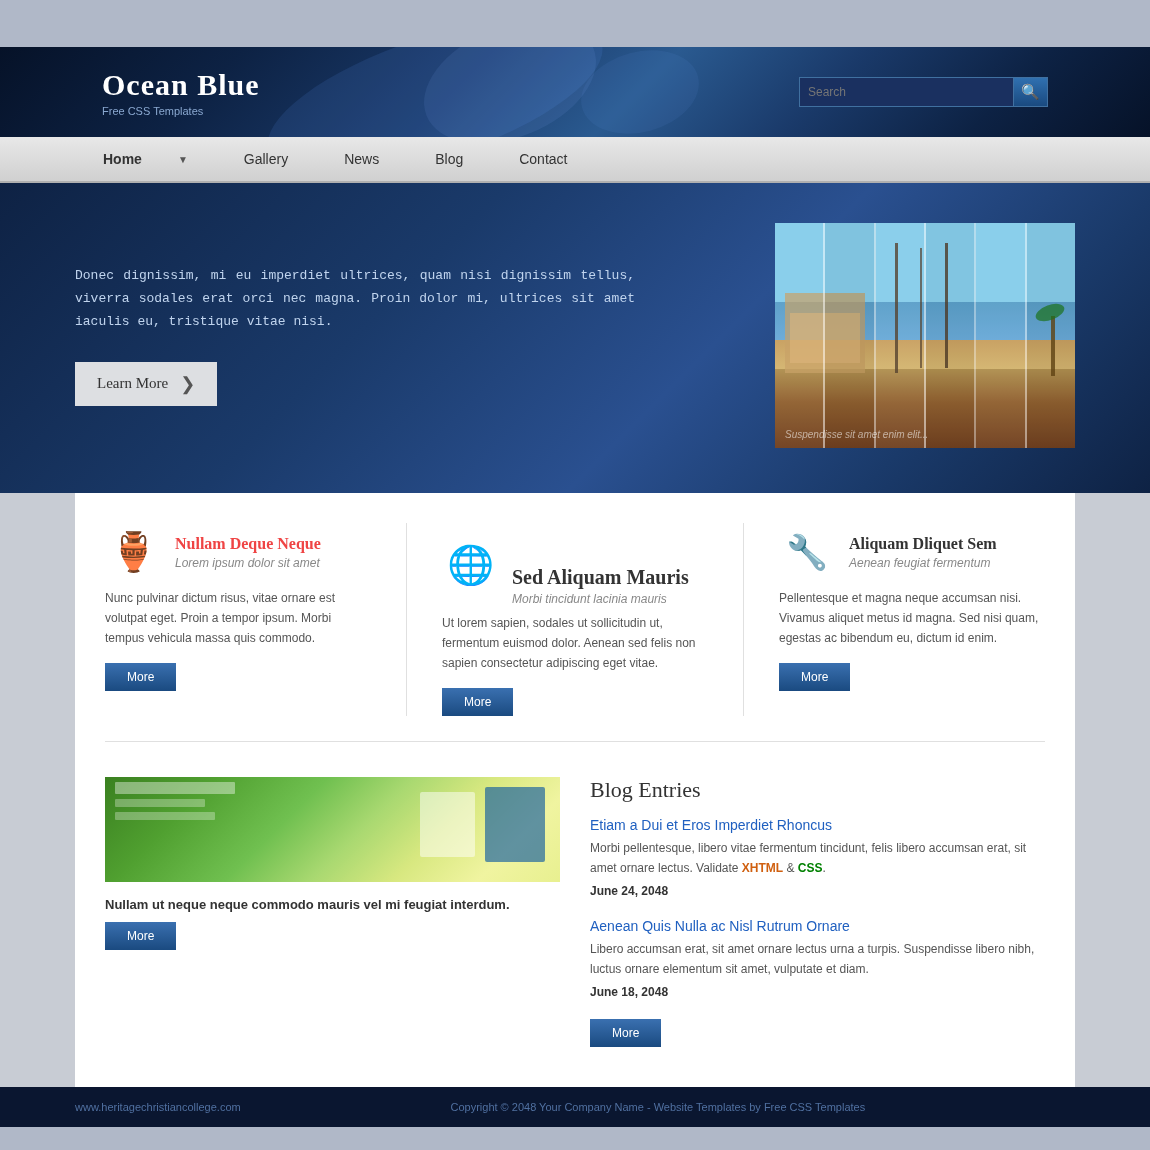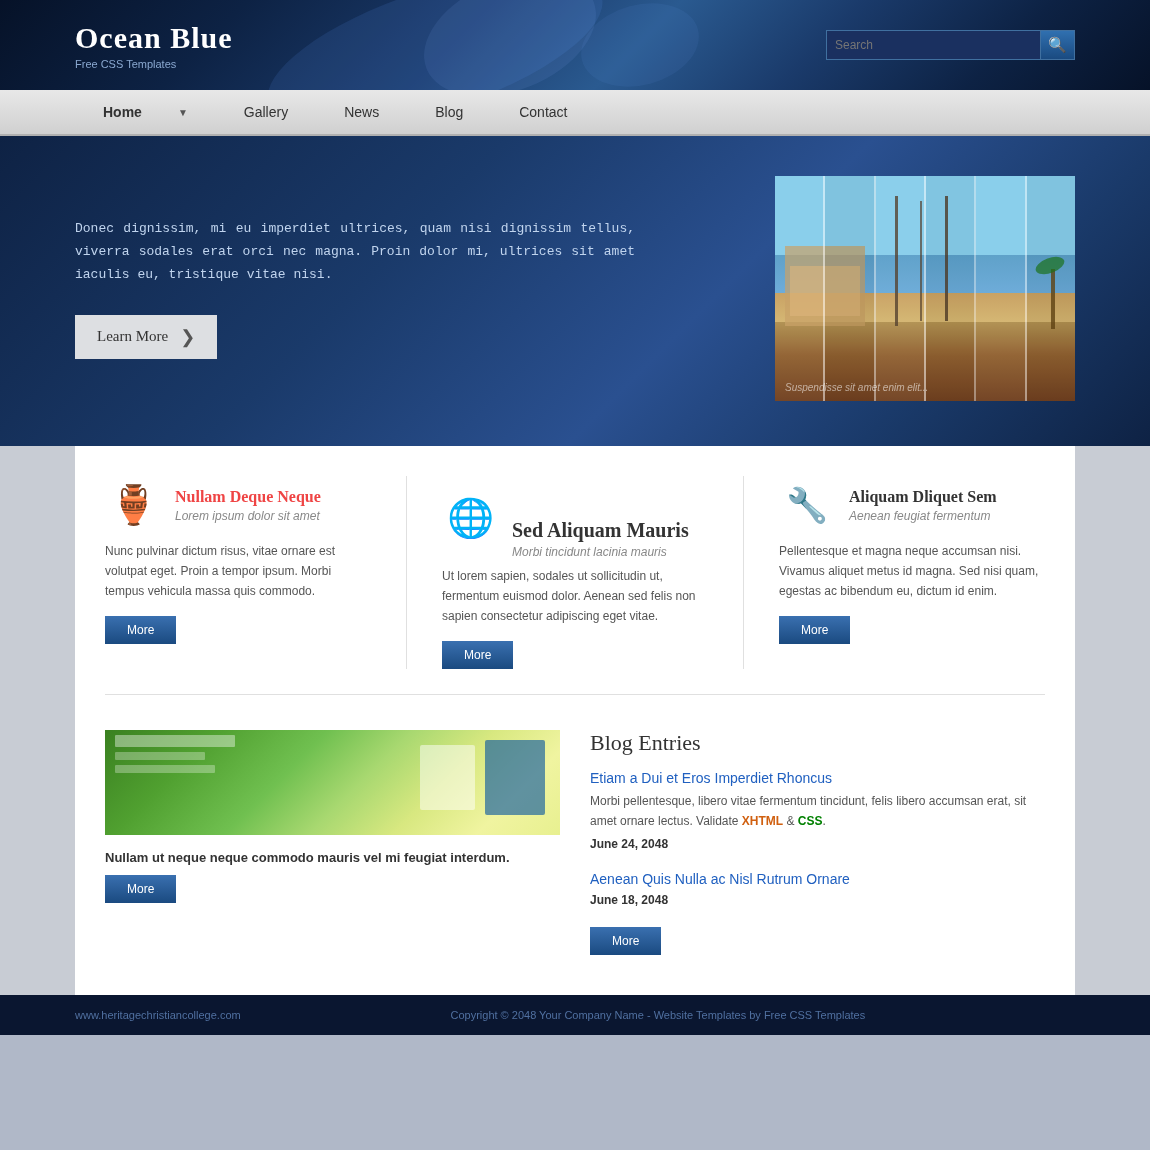--- a/index.html
+++ b/index.html
@@ -1,21 +1,21 @@
 <!DOCTYPE html>
 <html><head>
   <meta charset="utf-8">
   <style>
     * { margin: 0; padding: 0; box-sizing: border-box; }
     body { font-family: Georgia, 'Times New Roman', serif; font-size: 13px; background: #b0b8c8; width: 1150px; }
   </style>
 </head>
 <body>
 
-<div style="background: linear-gradient(135deg, #061228 0%, #0d2244 20%, #1a3a6a 40%, #2a5a90 55%, #1a3a6a 70%, #0d2244 85%, #061228 100%); height: 90px; display: flex; align-items: center; justify-content: space-between; padding: 0 75px; position: relative; overflow: hidden;">
+<div style="background: linear-gradient(135deg, #061228 0%, #0d2244 20%, #1a3a6a 40%, #2a5a90 55%, #1a3a6a 70%, #0d2244 85%, #061228 100%); height: 90px; display: flex; align-items: center; justify-content: space-between; padding: 0 102px; position: relative; overflow: hidden; margin-top: 47px;">
   <div style="position:absolute;top:-10px;left:260px;width:350px;height:120px;background:rgba(100,160,255,0.12);transform:rotate(-18deg);border-radius:60%;pointer-events:none;"></div>
   <div style="position:absolute;top:-20px;left:420px;width:180px;height:110px;background:rgba(140,180,255,0.1);transform:rotate(-22deg);border-radius:50%;pointer-events:none;"></div>
   <div style="position:absolute;top:5px;left:580px;width:120px;height:80px;background:rgba(120,160,255,0.08);transform:rotate(-15deg);border-radius:50%;pointer-events:none;"></div>
 
   <div>
     <h1 style="color:#fff;font-size:30px;font-weight:bold;letter-spacing:1px;font-family:Georgia,serif;">Ocean Blue</h1>
     <p style="color:#8aa8d0;font-size:11px;margin-top:3px;font-family:Arial,sans-serif;">Free CSS Templates</p>
   </div>
 
   <div style="display:flex;align-items:center;">
@@ -148,20 +148,21 @@
         <div style="margin-bottom:20px;">
           <h4 style="font-size:14px;color:#2060c0;margin-bottom:6px;cursor:pointer;font-family:Arial,sans-serif;font-weight:normal;">Etiam a Dui et Eros Imperdiet Rhoncus</h4>
           <p style="font-size:12px;color:#555;line-height:1.65;margin-bottom:5px;font-family:Arial,sans-serif;">
             <span>Morbi pellentesque, libero vitae fermentum tincidunt, felis libero accumsan erat, sit amet ornare lectus. Validate </span><span style="color:#d06010;font-weight:bold;cursor:pointer;">XHTML</span><span> &amp; </span><span style="color:#008000;font-weight:bold;cursor:pointer;">CSS</span><span>.</span>
           </p>
           <p style="font-size:12px;color:#333;font-weight:bold;font-family:Arial,sans-serif;">June 24, 2048</p>
         </div>
 
         <div style="margin-bottom:20px;">
           <h4 style="font-size:14px;color:#2060c0;margin-bottom:6px;cursor:pointer;font-family:Arial,sans-serif;font-weight:normal;">Aenean Quis Nulla ac Nisl Rutrum Ornare</h4>
+          <p style="font-size:12px;color:#555;line-height:1.65;margin-bottom:5px;font-family:Arial,sans-serif;">Libero accumsan erat, sit amet ornare lectus urna a turpis. Suspendisse libero nibh, luctus ornare elementum sit amet, vulputate et diam.</p>
           <p style="font-size:12px;color:#333;font-weight:bold;font-family:Arial,sans-serif;margin-bottom:15px;">June 18, 2048</p>
         </div>
 
         <button style="background:linear-gradient(to bottom,#3a70b0,#1a4a80);color:#fff;border:none;padding:7px 22px;font-size:12px;cursor:pointer;font-family:Arial,sans-serif;">More</button>
       </div>
     </div>
 
   </div>
 </div>
 

